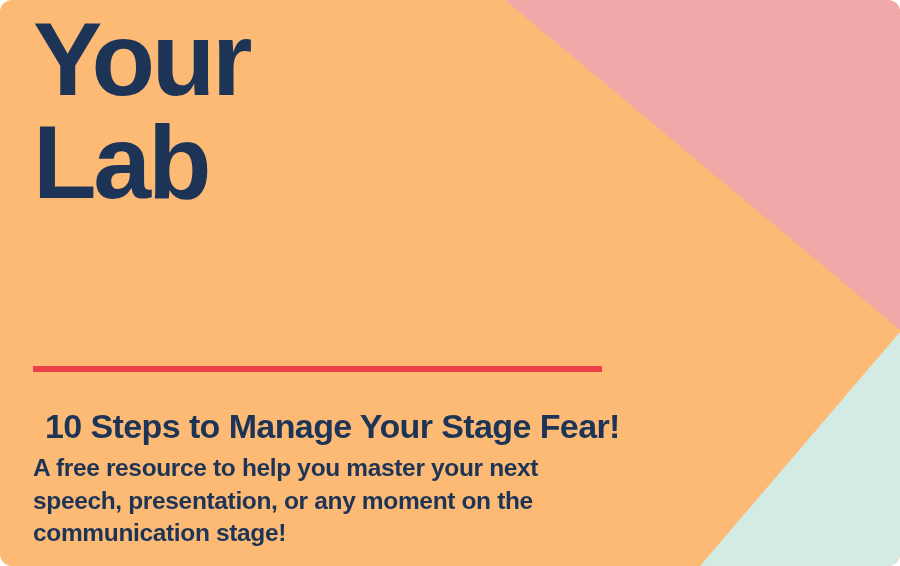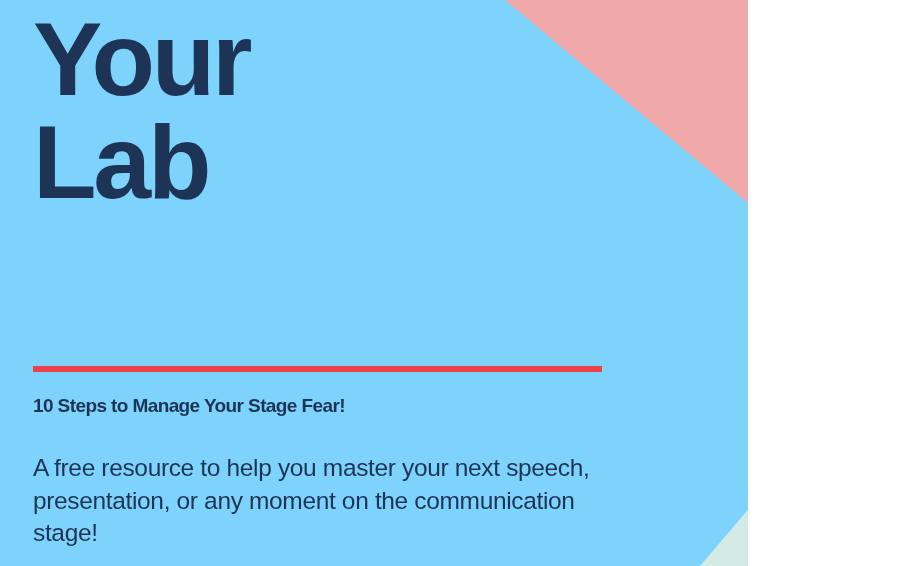--- a/index.html
+++ b/index.html
@@ -2,25 +2,26 @@
 <html><head>
 <meta charset="utf-8">
 <style>
   html, body {
     margin: 0;
     padding: 0;
     background: #ffffff;
   }
   #poster {
     position: relative;
-    width: 748px;
+    width: 900px;
     height: 566px;
     overflow: hidden;
-    background: #7dd3fc;
+    background: #fdba74;
     font-family: "Liberation Sans", sans-serif;
+    border-radius: 12px;
     -webkit-font-smoothing: antialiased;
   }
 
   
   #shapes {
     position: absolute;
     inset: 0;
     width: 900px;
     height: 566px;
     display: block;
@@ -59,37 +60,37 @@
     width: 569px;
     height: 6px;
     background: #ee4049;
   }
 
   .subhead {
     position: absolute;
     left: 33px;
     top: 395px;
     width: 700px;
-    margin: 0;
+    margin: 12px;
     color: #1d3456;
     font-weight: bold;
-    font-size: 19px;
+    font-size: 34px;
     line-height: 1.15;
     letter-spacing: -0.6px;
     white-space: nowrap;
   }
 
   .blurb {
     position: absolute;
     left: 33px;
     top: 452px;
     width: 600px;
     margin: 0;
     color: #1d3456;
-    font-weight: normal;
+    font-weight: bold;
     font-size: 24.5px;
     line-height: 1.33;
     letter-spacing: -0.35px;
   }
 </style>
 </head>
 <body>
 
 <div id="poster">
 

